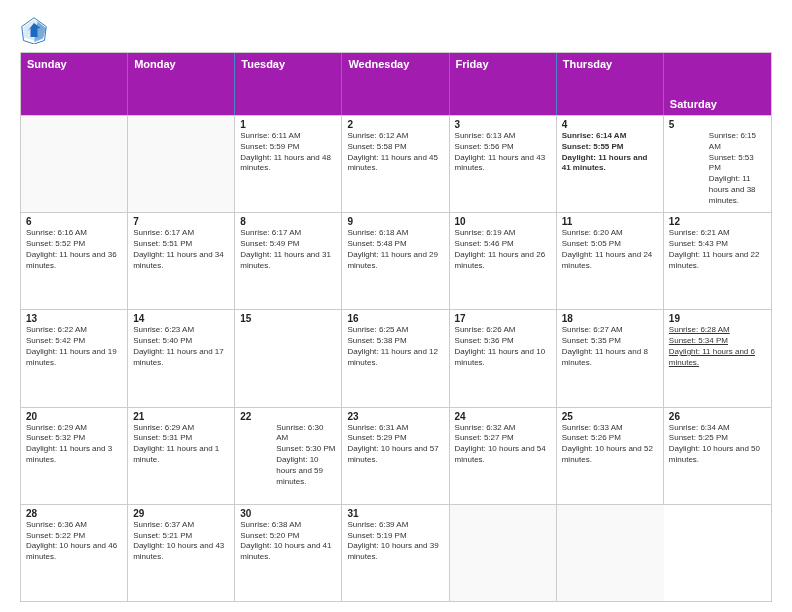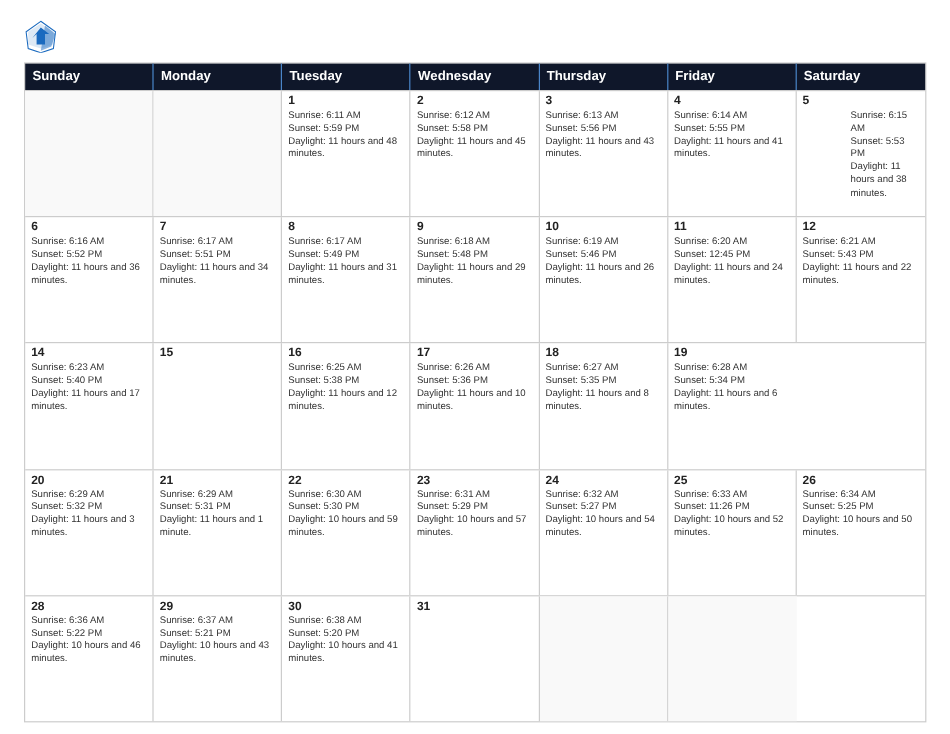--- a/index.html
+++ b/index.html
@@ -61,31 +61,31 @@
     }
     .calendar {
       flex: 1;
       display: flex;
       flex-direction: column;
       border: 1px solid #ccc;
     }
     .cal-header {
       display: grid;
       grid-template-columns: repeat(7, 1fr);
-      background: #0f172a;
+      background: #a21caf;
     }
     .cal-header-cell {
       color: #fff;
       font-size: 11px;
       font-weight: bold;
       padding: 5px 6px;
       border-right: 1px solid #4a85c8;
       text-align: left;
     }
-    .cal-header-cell:last-child { border-right: none; }
+    .cal-header-cell:last-child { border-right: none; margin-top: 40px; }
     .cal-body {
       flex: 1;
       display: flex;
       flex-direction: column;
     }
     .cal-row {
       display: grid;
       grid-template-columns: repeat(7, 1fr);
       flex: 1;
       border-top: 1px solid #ccc;
@@ -135,22 +135,22 @@
       <div class="subtitle"></div>
     </div>
   </div>
 
   <div class="calendar">
     <div class="cal-header">
     <div class="cal-header-cell">Sunday</div>
         <div class="cal-header-cell">Monday</div>
         <div class="cal-header-cell">Tuesday</div>
         <div class="cal-header-cell">Wednesday</div>
+        <div class="cal-header-cell">Friday</div>
         <div class="cal-header-cell">Thursday</div>
-        <div class="cal-header-cell">Friday</div>
         <div class="cal-header-cell">Saturday</div>
       </div>
     <div class="cal-body">
     <div class="cal-row">
           <div class="cal-cell empty"></div>
           <div class="cal-cell empty"></div>
           <div class="cal-cell">
             <div class="day-num">1</div>
             <div class="cell-info" style="white-space: pre-line;">Sunrise: 6:11 AM
 Sunset: 5:59 PM
@@ -163,21 +163,21 @@
 Daylight: 11 hours and 45 minutes.</div>
           </div>
           <div class="cal-cell">
             <div class="day-num">3</div>
             <div class="cell-info" style="white-space: pre-line;">Sunrise: 6:13 AM
 Sunset: 5:56 PM
 Daylight: 11 hours and 43 minutes.</div>
           </div>
           <div class="cal-cell">
             <div class="day-num">4</div>
-            <div class="cell-info" style="white-space: pre-line;">Sunrise: 6:14 AM
+            <div class="cell-info" style="white-space: pre-line; font-weight: bold;">Sunrise: 6:14 AM
 Sunset: 5:55 PM
 Daylight: 11 hours and 41 minutes.</div>
           </div>
           <div class="cal-cell">
             <div class="day-num">5</div>
             <div class="cell-info" style="white-space: pre-line; margin-left: 40px;">Sunrise: 6:15 AM
 Sunset: 5:53 PM
 Daylight: 11 hours and 38 minutes.</div>
           </div>
         </div>
@@ -208,32 +208,38 @@
           </div>
           <div class="cal-cell">
             <div class="day-num">10</div>
             <div class="cell-info" style="white-space: pre-line;">Sunrise: 6:19 AM
 Sunset: 5:46 PM
 Daylight: 11 hours and 26 minutes.</div>
           </div>
           <div class="cal-cell">
             <div class="day-num">11</div>
             <div class="cell-info" style="white-space: pre-line;">Sunrise: 6:20 AM
-Sunset: 12:45 PM
+Sunset: 5:05 PM
 Daylight: 11 hours and 24 minutes.</div>
           </div>
           <div class="cal-cell">
             <div class="day-num">12</div>
             <div class="cell-info" style="white-space: pre-line;">Sunrise: 6:21 AM
 Sunset: 5:43 PM
 Daylight: 11 hours and 22 minutes.</div>
           </div>
         </div>
         <div class="cal-row">
           <div class="cal-cell">
+            <div class="day-num">13</div>
+            <div class="cell-info" style="white-space: pre-line;">Sunrise: 6:22 AM
+Sunset: 5:42 PM
+Daylight: 11 hours and 19 minutes.</div>
+          </div>
+          <div class="cal-cell">
             <div class="day-num">14</div>
             <div class="cell-info" style="white-space: pre-line;">Sunrise: 6:23 AM
 Sunset: 5:40 PM
 Daylight: 11 hours and 17 minutes.</div>
           </div>
           <div class="cal-cell">
             <div class="day-num">15</div>
           </div>
           <div class="cal-cell">
             <div class="day-num">16</div>
@@ -248,60 +254,60 @@
 Daylight: 11 hours and 10 minutes.</div>
           </div>
           <div class="cal-cell">
             <div class="day-num">18</div>
             <div class="cell-info" style="white-space: pre-line;">Sunrise: 6:27 AM
 Sunset: 5:35 PM
 Daylight: 11 hours and 8 minutes.</div>
           </div>
           <div class="cal-cell">
             <div class="day-num">19</div>
-            <div class="cell-info" style="white-space: pre-line;">Sunrise: 6:28 AM
+            <div class="cell-info" style="white-space: pre-line; text-decoration: underline;">Sunrise: 6:28 AM
 Sunset: 5:34 PM
 Daylight: 11 hours and 6 minutes.</div>
           </div>
         </div>
         <div class="cal-row">
           <div class="cal-cell">
             <div class="day-num">20</div>
             <div class="cell-info" style="white-space: pre-line;">Sunrise: 6:29 AM
 Sunset: 5:32 PM
 Daylight: 11 hours and 3 minutes.</div>
           </div>
           <div class="cal-cell">
             <div class="day-num">21</div>
             <div class="cell-info" style="white-space: pre-line;">Sunrise: 6:29 AM
 Sunset: 5:31 PM
 Daylight: 11 hours and 1 minute.</div>
           </div>
           <div class="cal-cell">
             <div class="day-num">22</div>
-            <div class="cell-info" style="white-space: pre-line;">Sunrise: 6:30 AM
+            <div class="cell-info" style="white-space: pre-line; margin-left: 36px;">Sunrise: 6:30 AM
 Sunset: 5:30 PM
 Daylight: 10 hours and 59 minutes.</div>
           </div>
           <div class="cal-cell">
             <div class="day-num">23</div>
             <div class="cell-info" style="white-space: pre-line;">Sunrise: 6:31 AM
 Sunset: 5:29 PM
 Daylight: 10 hours and 57 minutes.</div>
           </div>
           <div class="cal-cell">
             <div class="day-num">24</div>
             <div class="cell-info" style="white-space: pre-line;">Sunrise: 6:32 AM
 Sunset: 5:27 PM
 Daylight: 10 hours and 54 minutes.</div>
           </div>
           <div class="cal-cell">
             <div class="day-num">25</div>
             <div class="cell-info" style="white-space: pre-line;">Sunrise: 6:33 AM
-Sunset: 11:26 PM
+Sunset: 5:26 PM
 Daylight: 10 hours and 52 minutes.</div>
           </div>
           <div class="cal-cell">
             <div class="day-num">26</div>
             <div class="cell-info" style="white-space: pre-line;">Sunrise: 6:34 AM
 Sunset: 5:25 PM
 Daylight: 10 hours and 50 minutes.</div>
           </div>
         </div>
         <div class="cal-row">
@@ -318,19 +324,22 @@
 Daylight: 10 hours and 43 minutes.</div>
           </div>
           <div class="cal-cell">
             <div class="day-num">30</div>
             <div class="cell-info" style="white-space: pre-line;">Sunrise: 6:38 AM
 Sunset: 5:20 PM
 Daylight: 10 hours and 41 minutes.</div>
           </div>
           <div class="cal-cell">
             <div class="day-num">31</div>
+            <div class="cell-info" style="white-space: pre-line;">Sunrise: 6:39 AM
+Sunset: 5:19 PM
+Daylight: 10 hours and 39 minutes.</div>
           </div>
           <div class="cal-cell empty"></div>
           <div class="cal-cell empty"></div>
         </div>
       </div>
   </div>
 </div>
 
 </body></html>

